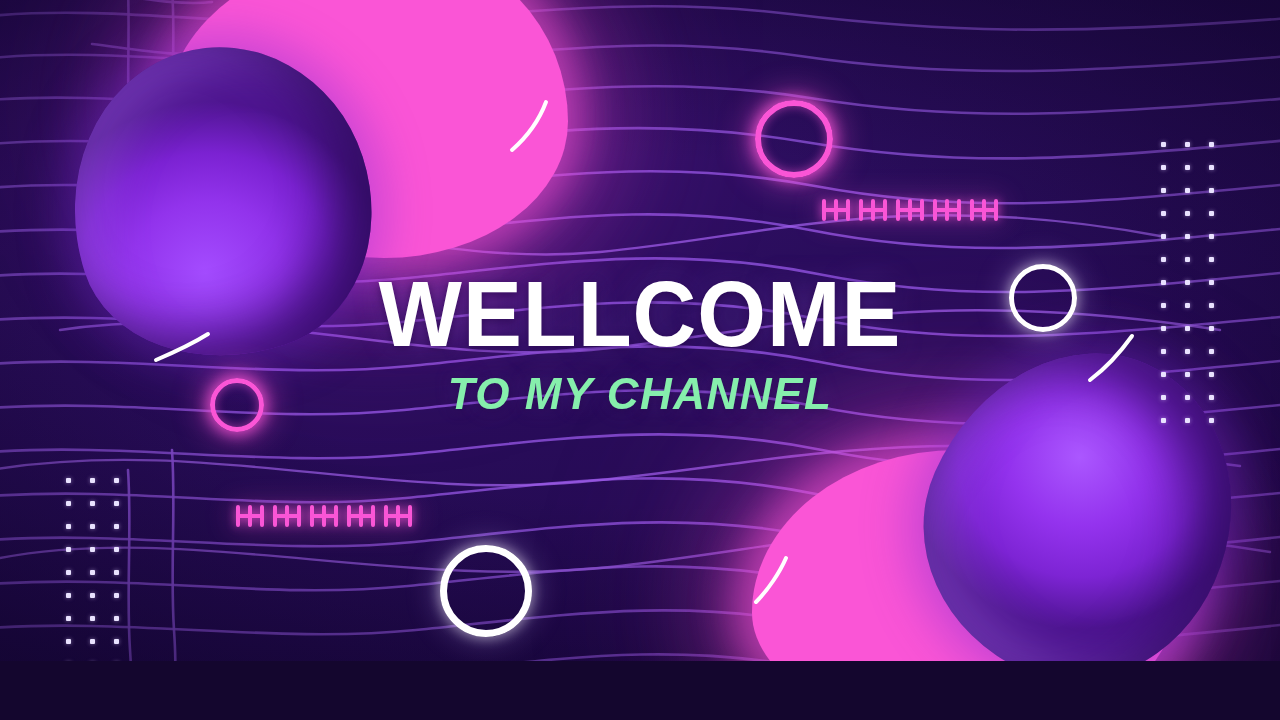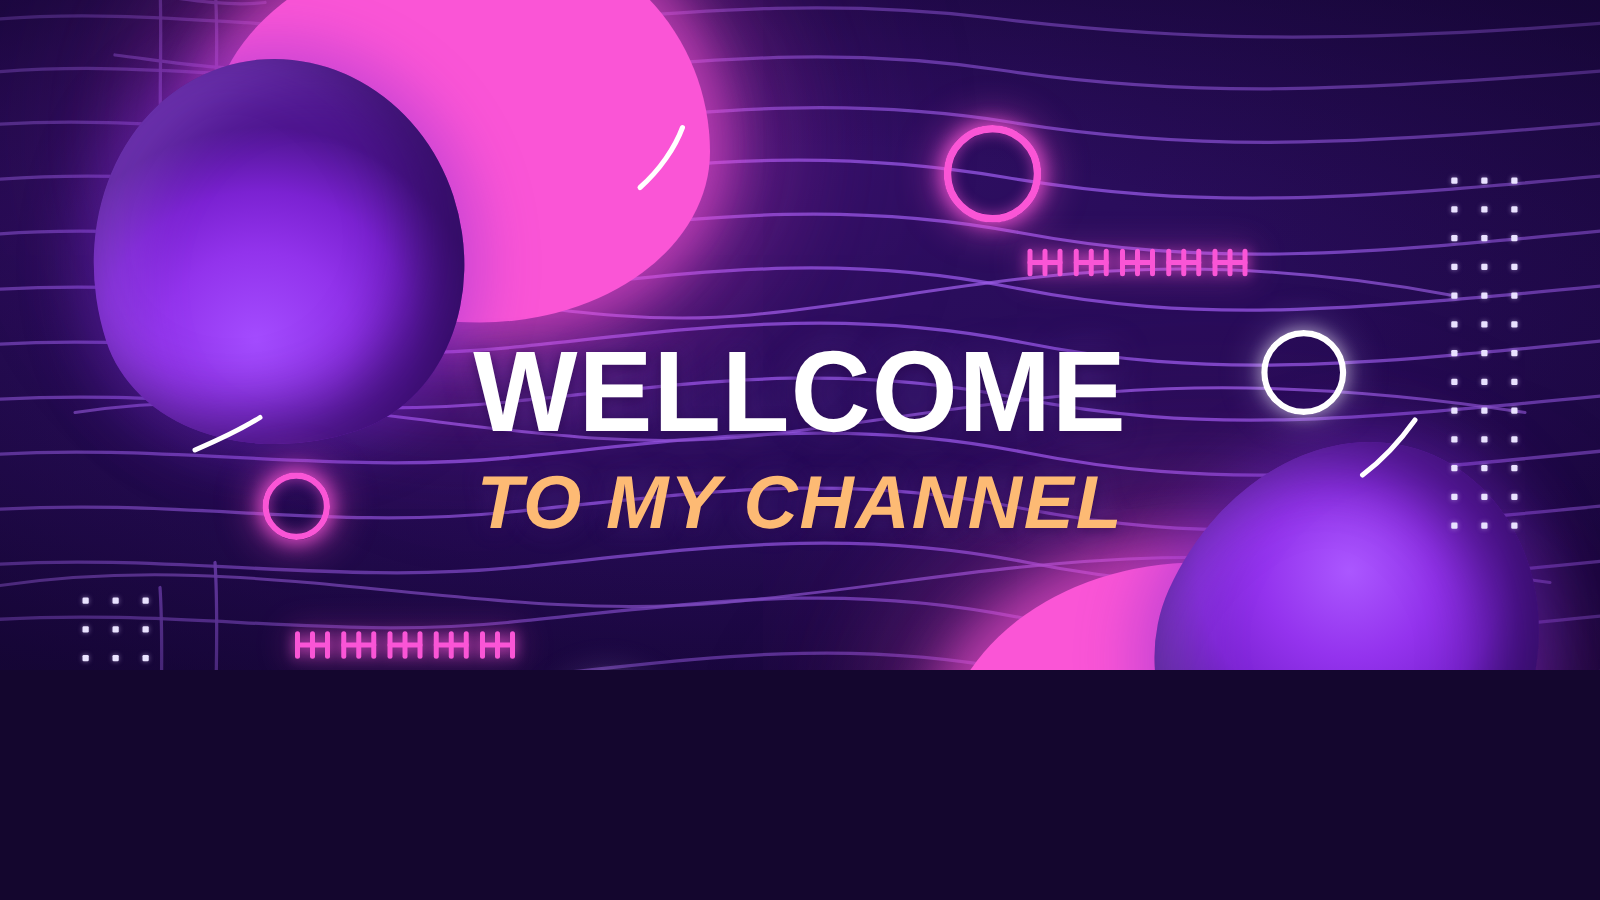--- a/index.html
+++ b/index.html
@@ -8,21 +8,21 @@
     padding: 0;
     background: #14062e;
   }
   body {
     font-family: "Liberation Sans", sans-serif;
   }
 
   #stage {
     position: relative;
     width: 1280px;
-    height: 536px;
+    height: 661px;
     overflow: hidden;
     background: #2a0d5c;
   }
 
   
   .layer {
     position: absolute;
     inset: 0;
     pointer-events: none;
   }
@@ -193,25 +193,25 @@
     font-size: 92px;
     line-height: 0.96;
     letter-spacing: 1px;
     transform: scaleX(0.96);
     text-shadow:
       0 2px 10px rgba(35,5,70,0.65),
       0 0 30px rgba(170,110,255,0.25);
   }
   .subhead {
     margin: 14px 0 0 0;
-    color: #fdba74;
+    color: #86efac;
     font-family: "Liberation Sans", sans-serif;
     font-weight: bold;
     font-style: italic;
-    font-size: 60px;
+    font-size: 44px;
     line-height: 1;
     letter-spacing: 1.5px;
     text-shadow:
       0 2px 9px rgba(35,5,70,0.6),
       0 0 22px rgba(170,110,255,0.22);
   }
 </style>
 </head>
 <body>
 

